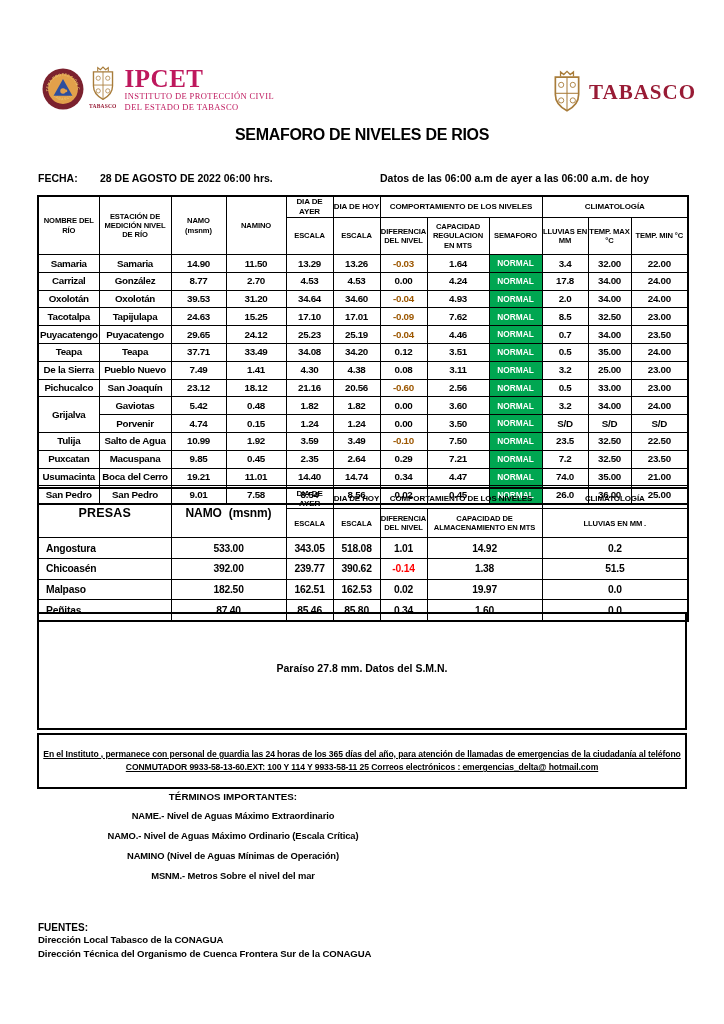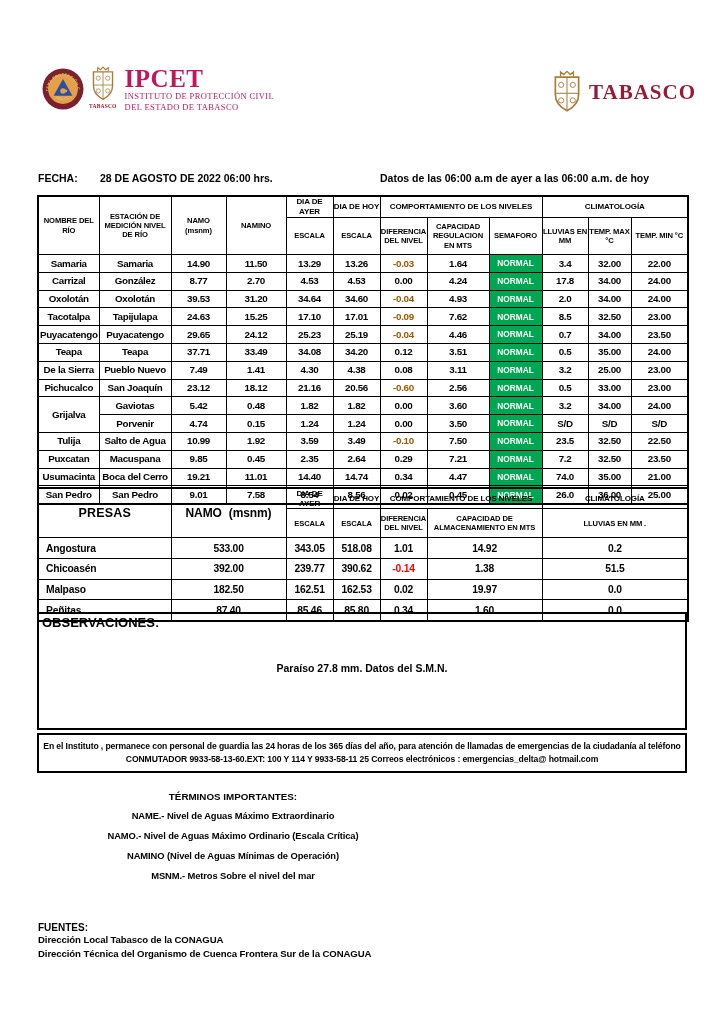--- a/index.html
+++ b/index.html
@@ -43,23 +43,23 @@
   .presas-label { font-size:12.5px !important; letter-spacing:0.2px; }
   .namo-msnm-flex { display:flex; justify-content:space-between; padding:0 14px; font-size:12px; }
   .presa-name { text-align:left !important; padding-left:7px !important; }
   .semaforo-td { color:#fff; font-size:8.3px !important; letter-spacing:0 !important; }
   
   .obs-box { position:absolute; left:37px; top:612px; width:650px; height:118px;
     border:2.5px solid #000; box-sizing:border-box; }
   .obs-label { font-size:13px; font-weight:bold; padding:1px 3px; }
   .obs-note { position:absolute; top:48px; left:0; width:100%; text-align:center;
     font-size:10.5px; font-weight:bold; }
-  .aviso-box { position:absolute; left:37px; top:733px; width:650px; height:40px;
+  .aviso-box { position:absolute; left:37px; top:733px; width:650px; height:56px;
     border:2.5px solid #000; box-sizing:border-box; display:flex; flex-direction:column;
-    justify-content:center; }
+    justify-content:center;text-decoration:underline; }
   .aviso-line { text-align:center; font-size:8.6px; font-weight:bold; line-height:1.55; letter-spacing:-0.1px; }
   
   .terminos { position:absolute; left:38px; top:791px; width:390px; text-align:center; }
   .terminos-title { font-size:9.8px; font-weight:bold; margin-bottom:8px; }
   .termino-item { font-size:9.4px; font-weight:bold; margin-bottom:9px; letter-spacing:-0.1px; }
   .fuentes { position:absolute; left:38px; top:922px; }
   .fuentes-title { font-size:10px; font-weight:bold; }
   .fuente-item { font-size:9.6px; font-weight:bold; line-height:1.45; letter-spacing:-0.1px; }
 </style>
 </head>
@@ -113,20 +113,21 @@
         <line x1="3" y1="18" x2="21" y2="18" stroke="#A87C3A" stroke-width="0.8"></line>
         <circle cx="7.5" cy="11.5" r="2" fill="none" stroke="#A87C3A" stroke-width="0.7"></circle>
         <circle cx="16.5" cy="11.5" r="2" fill="none" stroke="#A87C3A" stroke-width="0.7"></circle>
         <circle cx="7.5" cy="23.5" r="2" fill="none" stroke="#A87C3A" stroke-width="0.7"></circle>
         <circle cx="16.5" cy="23.5" r="2" fill="none" stroke="#A87C3A" stroke-width="0.7"></circle>
       </svg>
       <span class="tabasco-word">TABASCO</span>
     </div>
   </div>
 
+  <h1 class="doc-title">SEMAFORO DE NIVELES DE RIOS</h1>
   <div class="fecha-row">
     <span class="fecha-label">FECHA:</span>
     <span class="fecha-value">28 DE AGOSTO DE 2022 06:00 hrs.</span>
     <span class="fecha-datos">Datos de las 06:00 a.m de ayer a las 06:00 a.m. de hoy</span>
   </div>
 
   <table id="rios-table">
     <colgroup>
       <col style="width:61px">
         <col style="width:72px">
@@ -436,21 +437,20 @@
           <td>85.46</td>
           <td>85.80</td>
           <td>0.34</td>
           <td colspan="2">1.60</td>
           <td colspan="3">0.0</td>
         </tr>
       </tbody>
   </table>
 
   <div class="obs-box">
-    <div class="obs-label">OBSERVACIONES:</div>
     <div class="obs-note">Paraíso 27.8 mm. Datos del S.M.N.</div>
   </div>
 
   <div class="aviso-box">
     <div class="aviso-line">En el Instituto , permanece con personal de guardia las 24 horas de los 365 días del año, para atención de llamadas de emergencias de la ciudadanía al teléfono</div>
     <div class="aviso-line">CONMUTADOR  9933-58-13-60.EXT: 100 Y 114  Y 9933-58-11 25   Correos electrónicos : emergencias_delta@ hotmail.com</div>
   </div>
 
   <div class="terminos">
     <div class="terminos-title">TÉRMINOS IMPORTANTES:</div>

